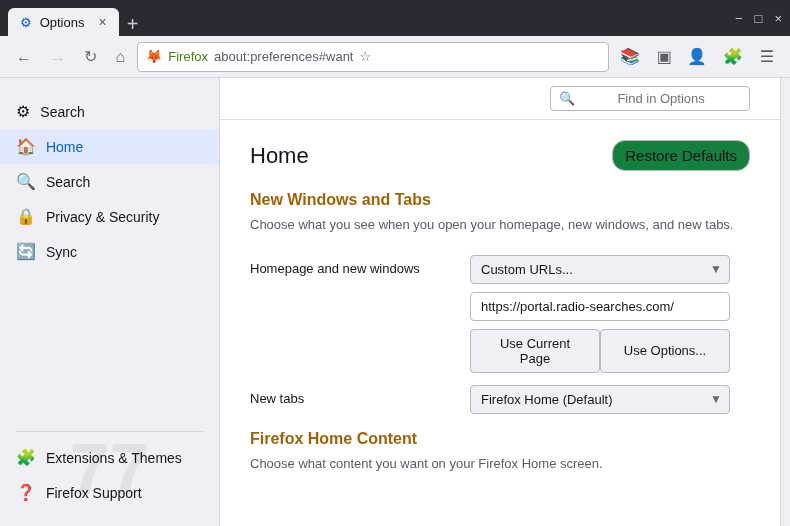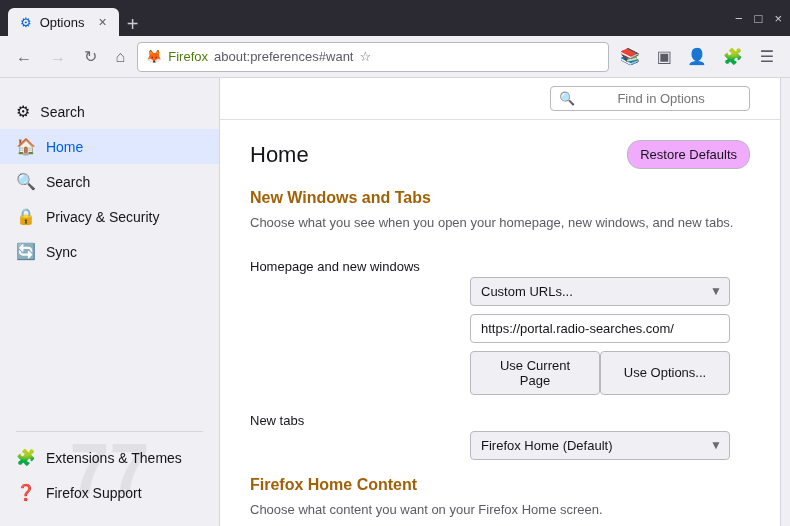--- a/index.html
+++ b/index.html
@@ -215,25 +215,25 @@
       align-items: center;
       justify-content: space-between;
       margin-bottom: 20px;
     }
     .page-title {
       font-size: 22px;
       font-weight: 300;
       color: #15141a;
     }
     .restore-btn {
-      background: #f0abfc;
+      background: #15803d;
       border: 1px solid #b8b8c0;
       border-radius: 13px;
       padding: 6px 12px;
-      font-size: 13px;
+      font-size: 15px;
       cursor: pointer;
       color: #15141a;
     }
 
     
     .section-title {
       font-size: 16px;
       font-weight: 600;
       color: #a16207;
       margin-bottom: 6px;
@@ -256,21 +256,20 @@
       min-width: 200px;
       font-size: 13px;
       color: #15141a;
       padding-top: 6px;
     }
     .form-controls {
       flex: 1;
       display: flex;
       flex-direction: column;
       gap: 8px;
-      margin-top: 24px;
     }
 
     
     .select-wrapper {
       position: relative;
       display: inline-block;
       width: 260px;
     }
     .custom-select {
       background: #f0f0f4;

